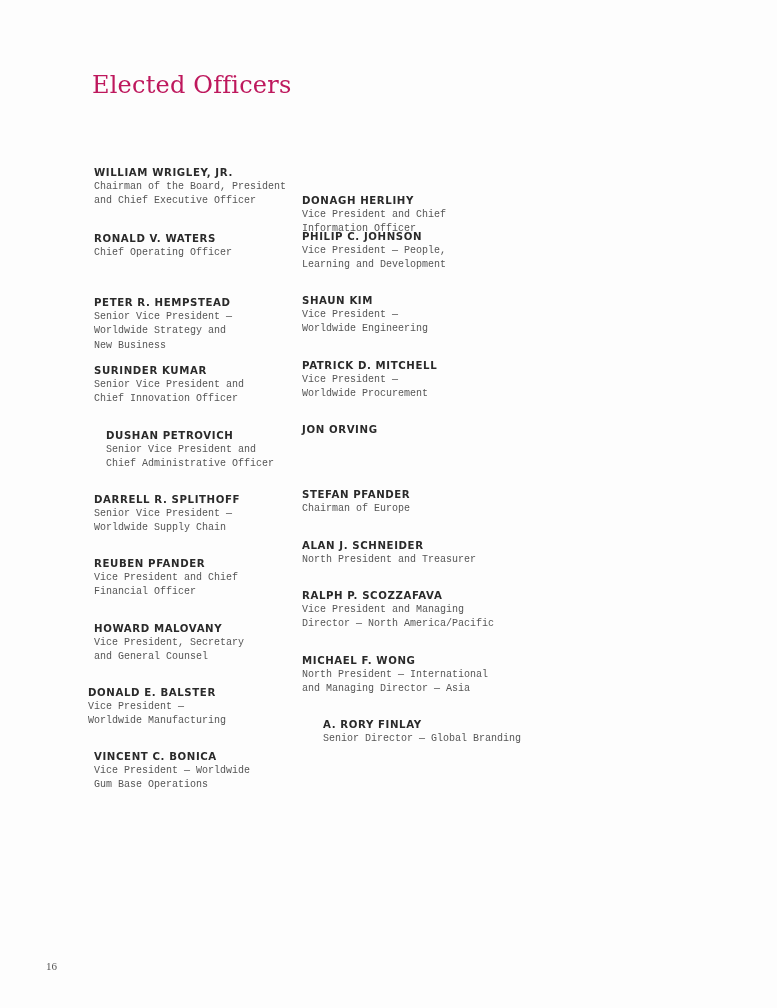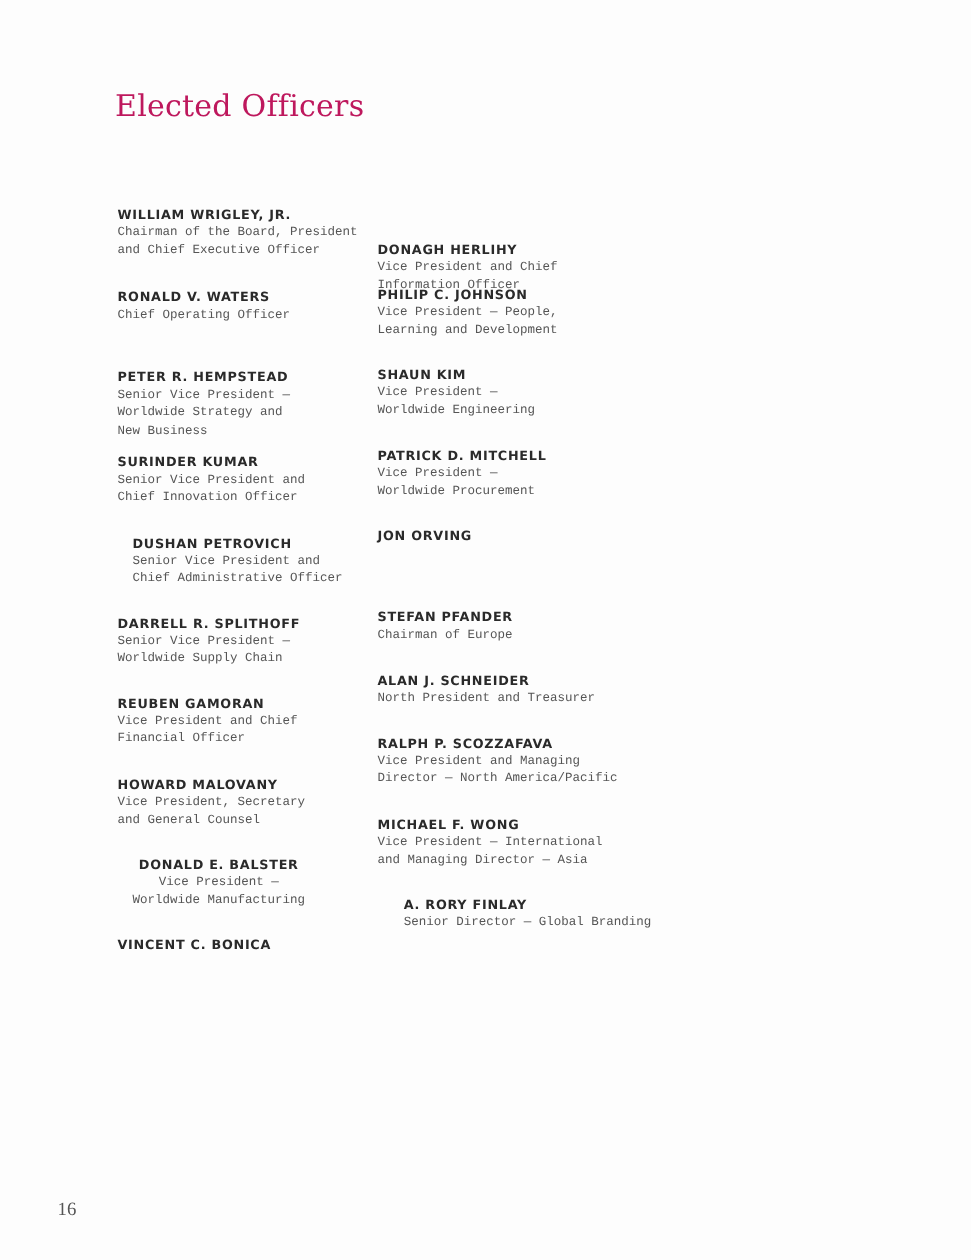--- a/index.html
+++ b/index.html
@@ -41,21 +41,21 @@
       font-size: 10px;
       color: #555555;
       line-height: 14.3px;
       white-space: pre-line;
     }
     .page-number {
       position: absolute;
       left: 46px;
       top: 960px;
       font-family: "Liberation Serif", "DejaVu Serif", serif;
-      font-size: 15px;
+      font-size: 11px;
       color: #555555;
     }
   </style>
 </head>
 <body>
 
 <h1 class="page-title">Elected Officers</h1>
 
 <div>
   <div class="officer" style="position:absolute;left:94px;top:166px;">
@@ -82,36 +82,38 @@
     <div class="officer-name">DUSHAN PETROVICH</div>
     <div class="officer-title">Senior Vice President and
 Chief Administrative Officer</div>
   </div>
   <div class="officer" style="position:absolute;left:94px;top:493px;">
     <div class="officer-name">DARRELL R. SPLITHOFF</div>
     <div class="officer-title">Senior Vice President —
 Worldwide Supply Chain</div>
   </div>
   <div class="officer" style="position:absolute;left:94px;top:557px;">
-    <div class="officer-name">REUBEN GAMORAN</div>
+    <div class="officer-name">REUBEN PFANDER</div>
     <div class="officer-title">Vice President and Chief
 Financial Officer</div>
   </div>
   <div class="officer" style="position:absolute;left:94px;top:622px;">
     <div class="officer-name">HOWARD MALOVANY</div>
     <div class="officer-title">Vice President, Secretary
 and General Counsel</div>
   </div>
-  <div class="officer" style="position:absolute;left:106px;top:686px;text-align:center;">
+  <div class="officer" style="position:absolute;left:88px;top:686px;">
     <div class="officer-name">DONALD E. BALSTER</div>
     <div class="officer-title">Vice President —
 Worldwide Manufacturing</div>
   </div>
   <div class="officer" style="position:absolute;left:94px;top:750px;">
     <div class="officer-name">VINCENT C. BONICA</div>
+    <div class="officer-title">Vice President — Worldwide
+Gum Base Operations</div>
   </div>
 </div>
 
 <div>
   <div class="officer" style="position:absolute;left:302px;top:154px;margin-top:40px;">
     <div class="officer-name">DONAGH HERLIHY</div>
     <div class="officer-title">Vice President and Chief
 Information Officer</div>
   </div>
   <div class="officer" style="position:absolute;left:302px;top:230px;">
@@ -140,21 +142,21 @@
     <div class="officer-name">ALAN J. SCHNEIDER</div>
     <div class="officer-title">North President and Treasurer</div>
   </div>
   <div class="officer" style="position:absolute;left:302px;top:589px;">
     <div class="officer-name">RALPH P. SCOZZAFAVA</div>
     <div class="officer-title">Vice President and Managing
 Director — North America/Pacific</div>
   </div>
   <div class="officer" style="position:absolute;left:302px;top:654px;">
     <div class="officer-name">MICHAEL F. WONG</div>
-    <div class="officer-title">Vice President — International
+    <div class="officer-title">North President — International
 and Managing Director — Asia</div>
   </div>
   <div class="officer" style="position:absolute;left:302px;top:718px;margin-left:21px;">
     <div class="officer-name">A. RORY FINLAY</div>
     <div class="officer-title">Senior Director — Global Branding</div>
   </div>
 </div>
 
 <div class="page-number">16</div>
 

